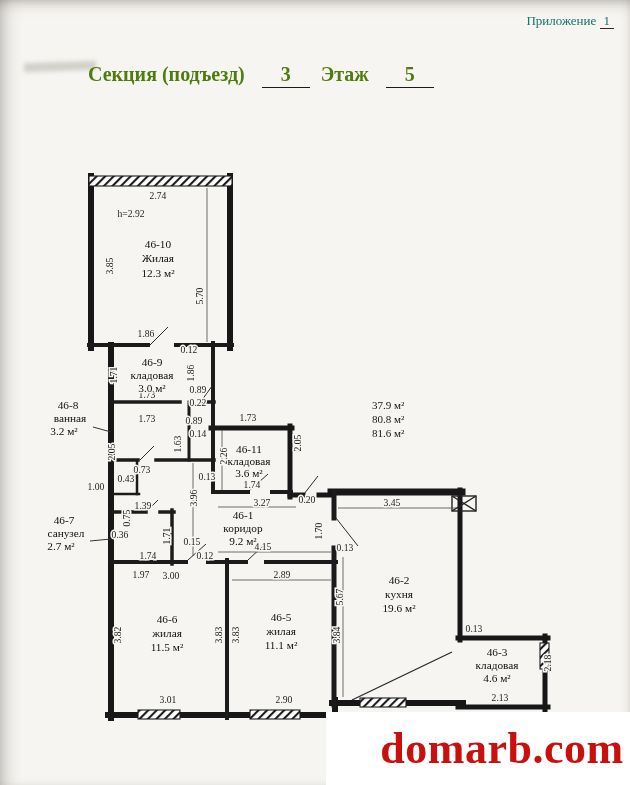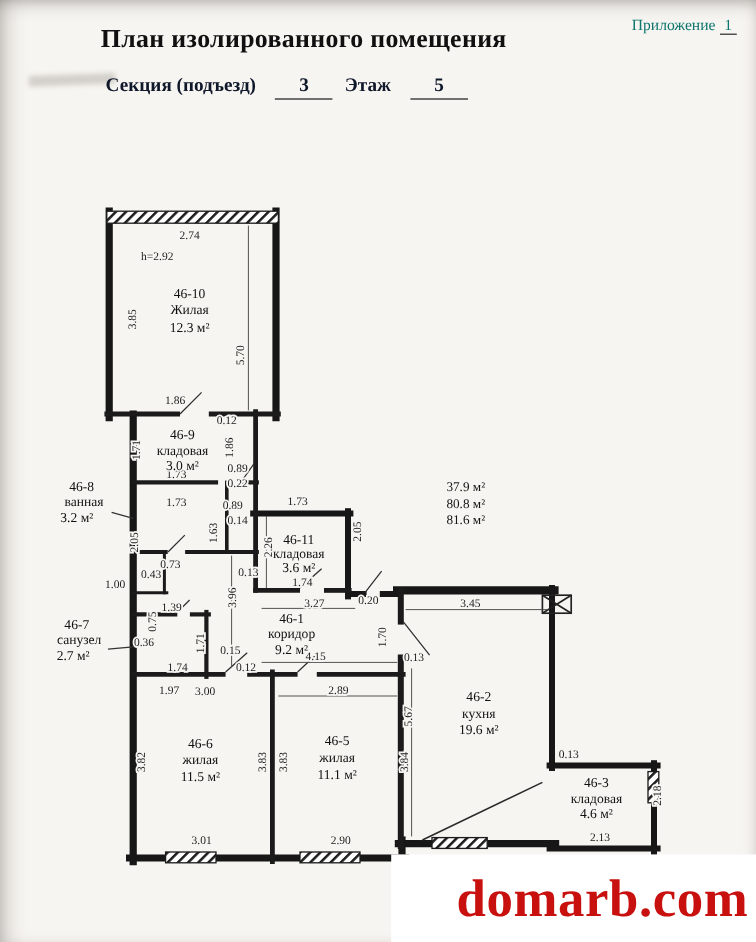--- a/index.html
+++ b/index.html
@@ -14,21 +14,21 @@
   }
   .appendix{
     position:absolute;top:13px;right:16px;font-size:13px;color:#0f766e;
   }
   .appendix .app-num{border-bottom:1.2px solid #2a2a2a;padding:0 4px;}
   .title{
     position:absolute;left:84px;top:20px;font-size:21.5px;font-weight:700;
     letter-spacing:.3px;color:#101010;
   }
   .subtitle{
-    position:absolute;left:88px;top:63px;font-size:16px;font-weight:700;color:#0f172a;
+    position:absolute;left:88px;top:63px;font-size:20px;font-weight:700;color:#4d7c0f;
   }
   .subtitle .num{
     display:inline-block;min-width:32px;text-align:center;
     border-bottom:1.6px solid #1a1a1a;padding:0 8px 1px;margin:0 6px 0 12px;
   }
   .smudge{
     position:absolute;left:24px;top:62px;width:72px;height:9px;background:#8f8c85;
     opacity:.35;filter:blur(2px);transform:rotate(-2deg);
   }
   .plan{position:absolute;left:0;top:0;}
@@ -59,21 +59,20 @@
 
 <div class="page">
 
   <div class="smudge"></div>
 
   <div class="appendix">
     <span>Приложение</span>
     <span class="app-num">1</span>
   </div>
 
-  <div class="title">План изолированного помещения</div>
 
   <div class="subtitle">
     <span>Секция (подъезд)</span>
     <span class="num">3</span>
     <span>Этаж</span>
     <span class="num">5</span>
   </div>
 
   <svg class="plan" width="630" height="785" viewBox="0 0 630 785">
     <defs>

